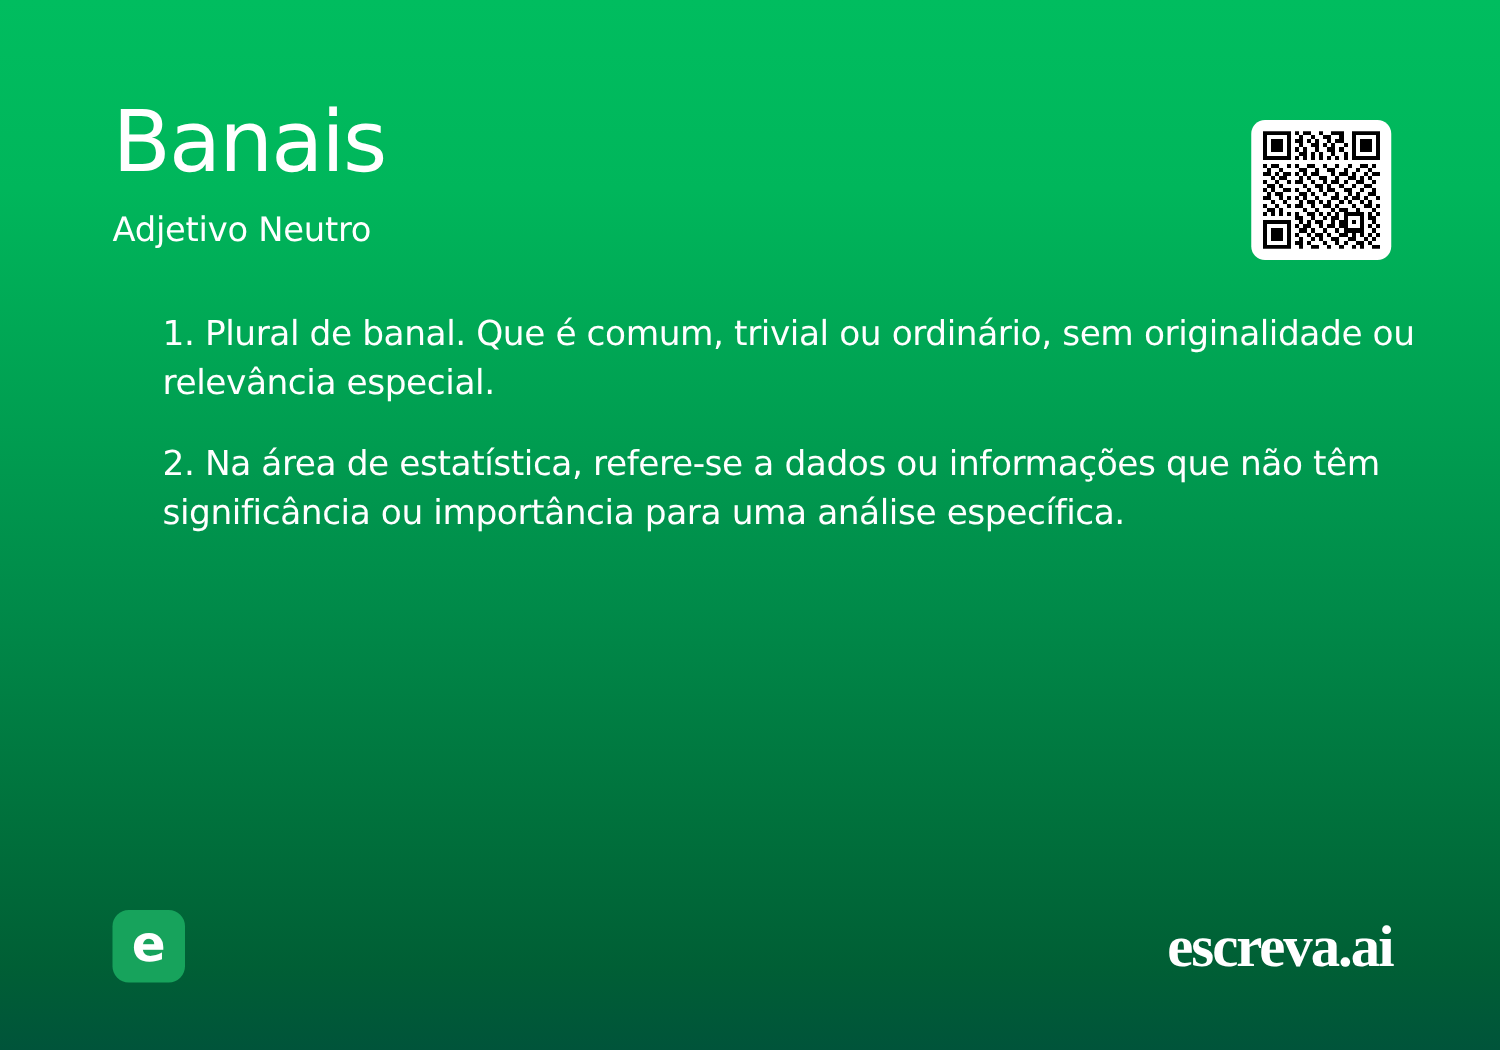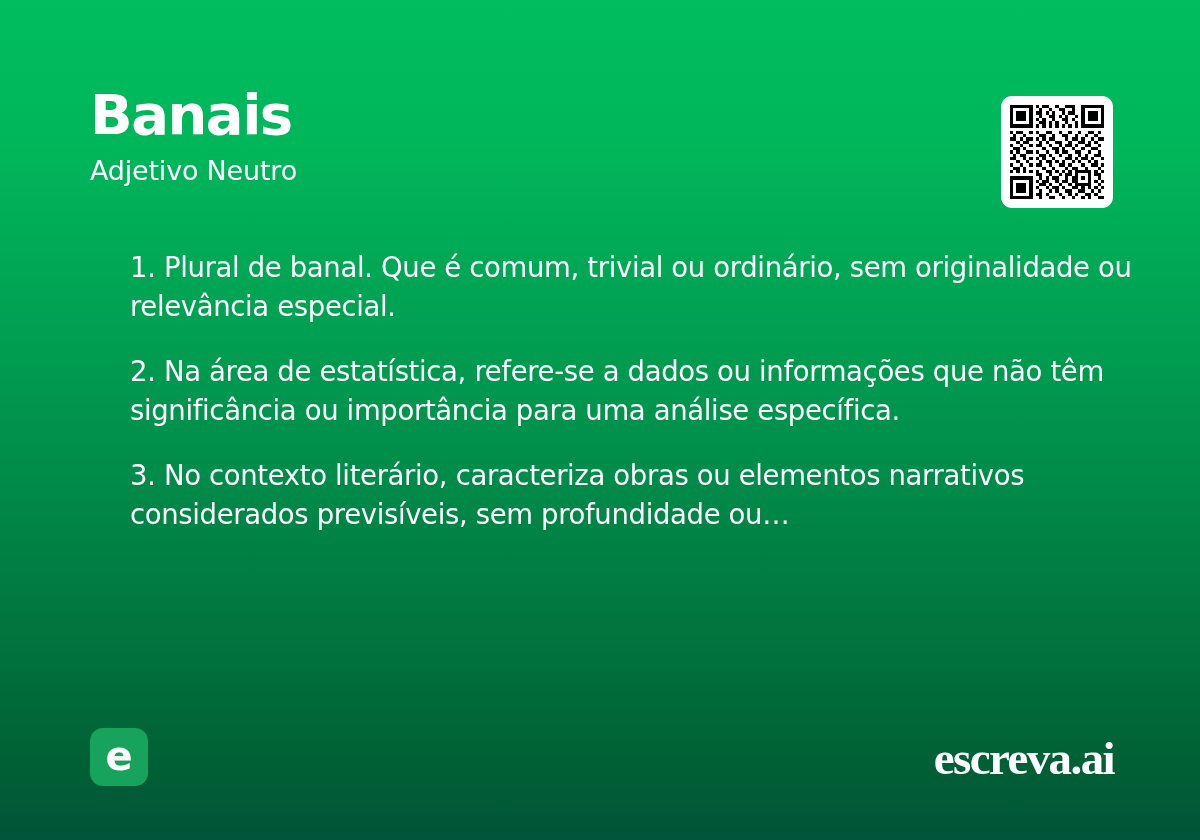--- a/index.html
+++ b/index.html
@@ -29,29 +29,29 @@
   
   .header {
     position:absolute;
     left:90px;
     top:82px;
     right:90px;
   }
 
   .word-title {
     font-family:"DejaVu Sans", sans-serif;
-    font-weight:700;
-    font-size:56px;
+    font-weight:400;
+    font-size:68px;
     line-height:66px;
     letter-spacing:-1.5px;
     color:#ffffff;
   }
 
   .word-class {
-    margin-top:6px;
+    margin-top:20px;
     font-family:"DejaVu Sans", sans-serif;
     font-weight:400;
     font-size:27px;
     line-height:34px;
     letter-spacing:-0.2px;
     color:#ffffff;
   }
 
   
   .qr-card {
@@ -385,21 +385,20 @@
         <rect x="22" y="28" width="1" height="1"></rect>
           <rect x="24" y="28" width="1" height="1"></rect>
         <rect x="27" y="28" width="2" height="1"></rect>
       </g>
     </svg>
   </div>
 
   <div class="definitions">
     <p class="definition">1. Plural de banal. Que é comum, trivial ou ordinário, sem originalidade ou relevância especial.</p>
     <p class="definition">2. Na área de estatística, refere-se a dados ou informações que não têm significância ou importância para uma análise específica.</p>
-    <p class="definition">3. No contexto literário, caracteriza obras ou elementos narrativos considerados previsíveis, sem profundidade ou…</p>
   </div>
 
   <div class="footer">
     <div class="brand-badge">
       <span class="brand-badge-letter">e</span>
     </div>
     <div class="wordmark">escreva.ai</div>
   </div>
 
 </div>

